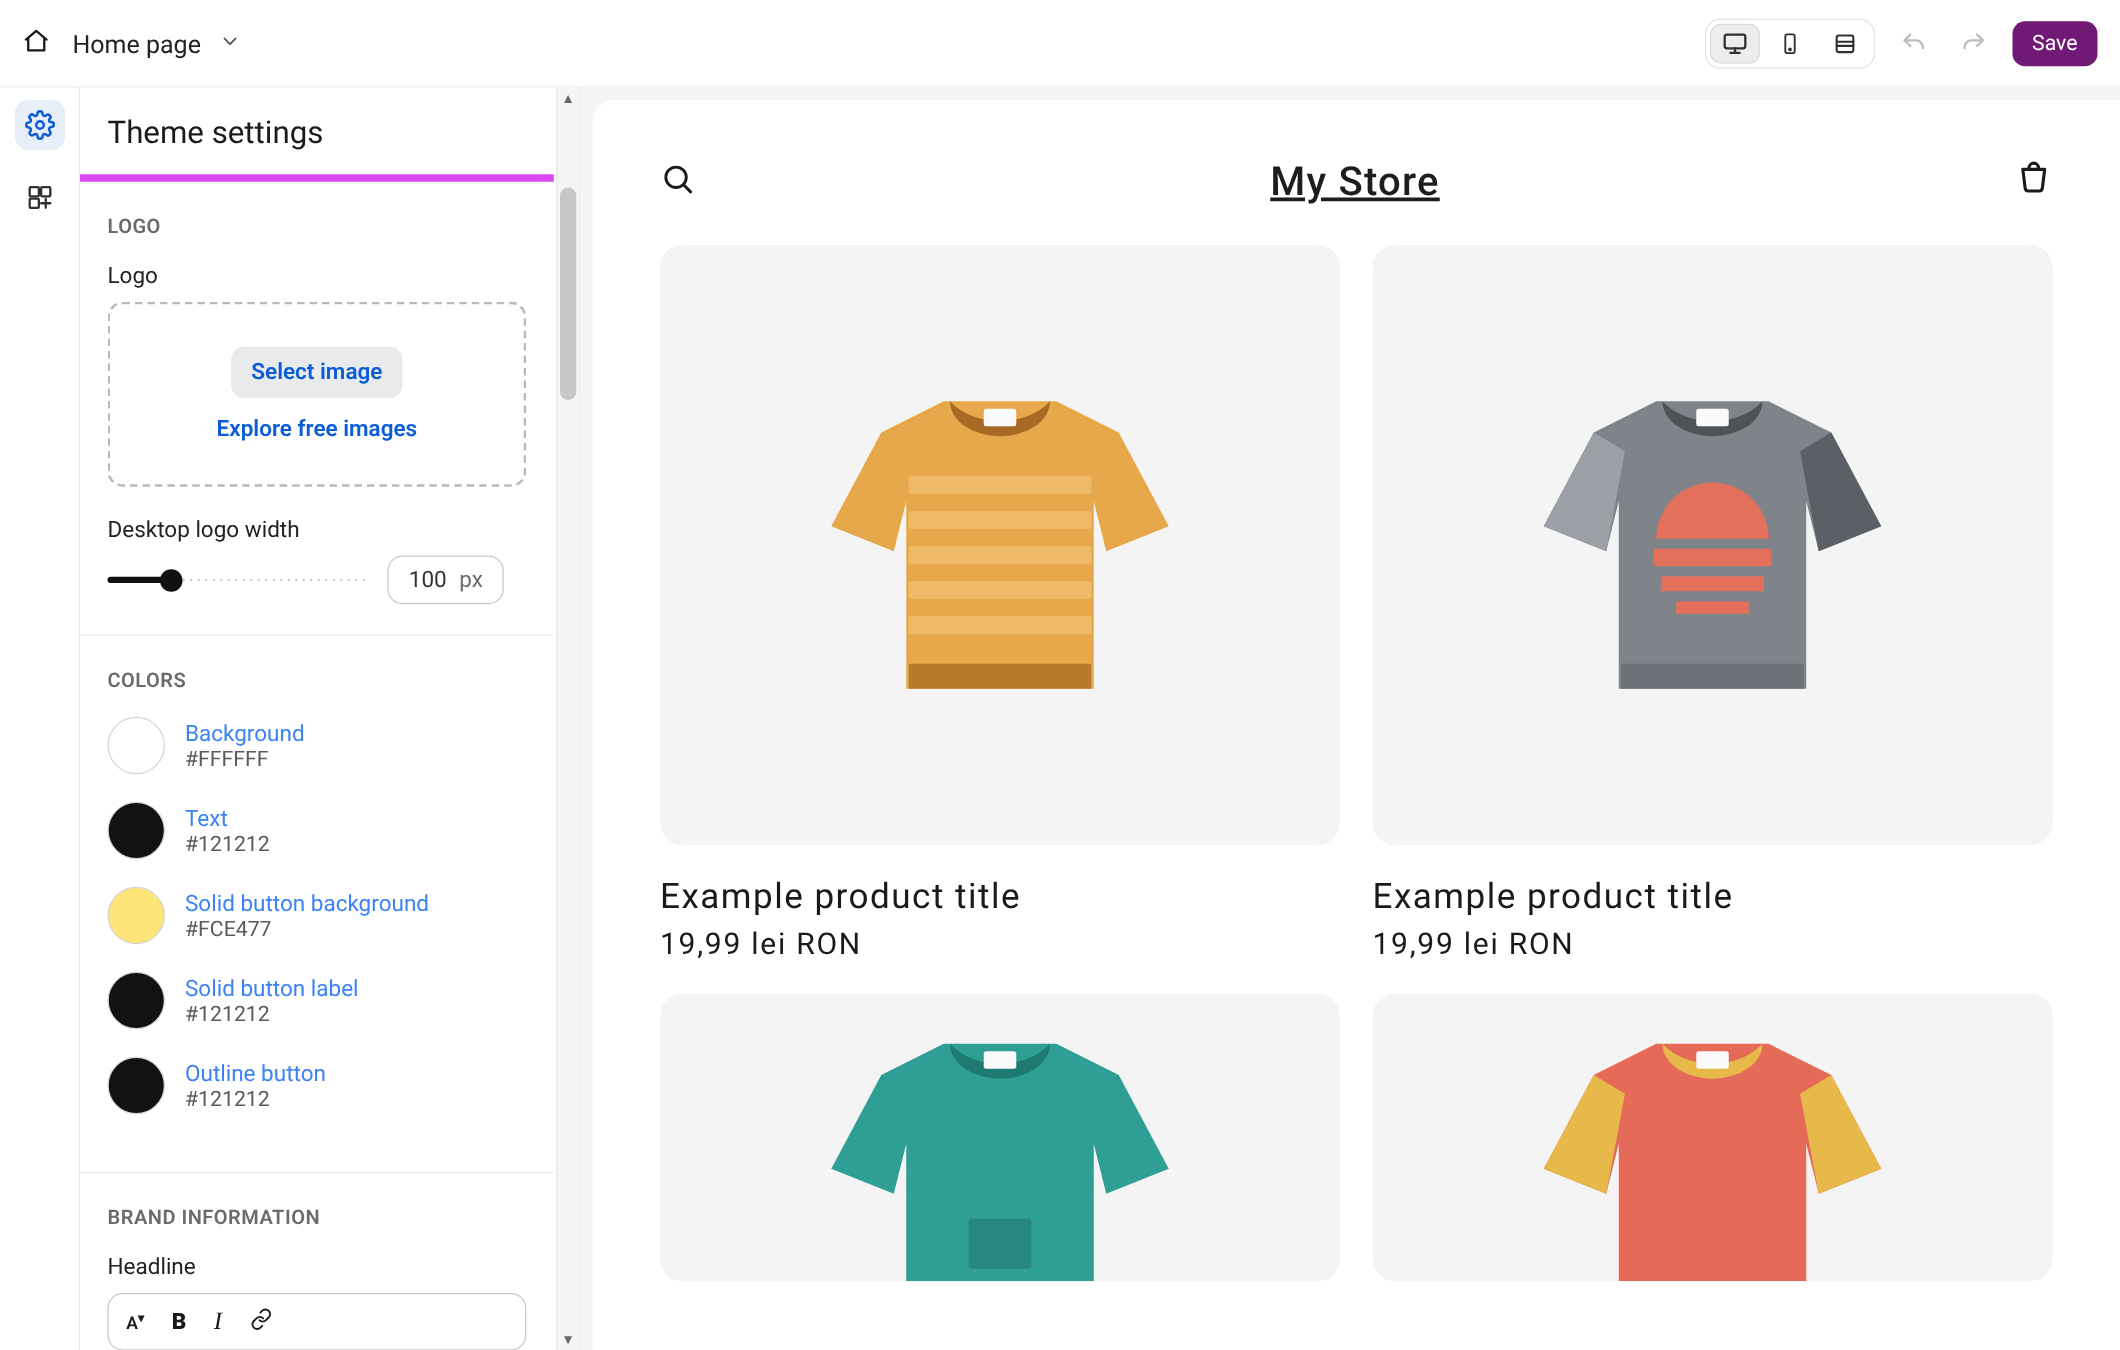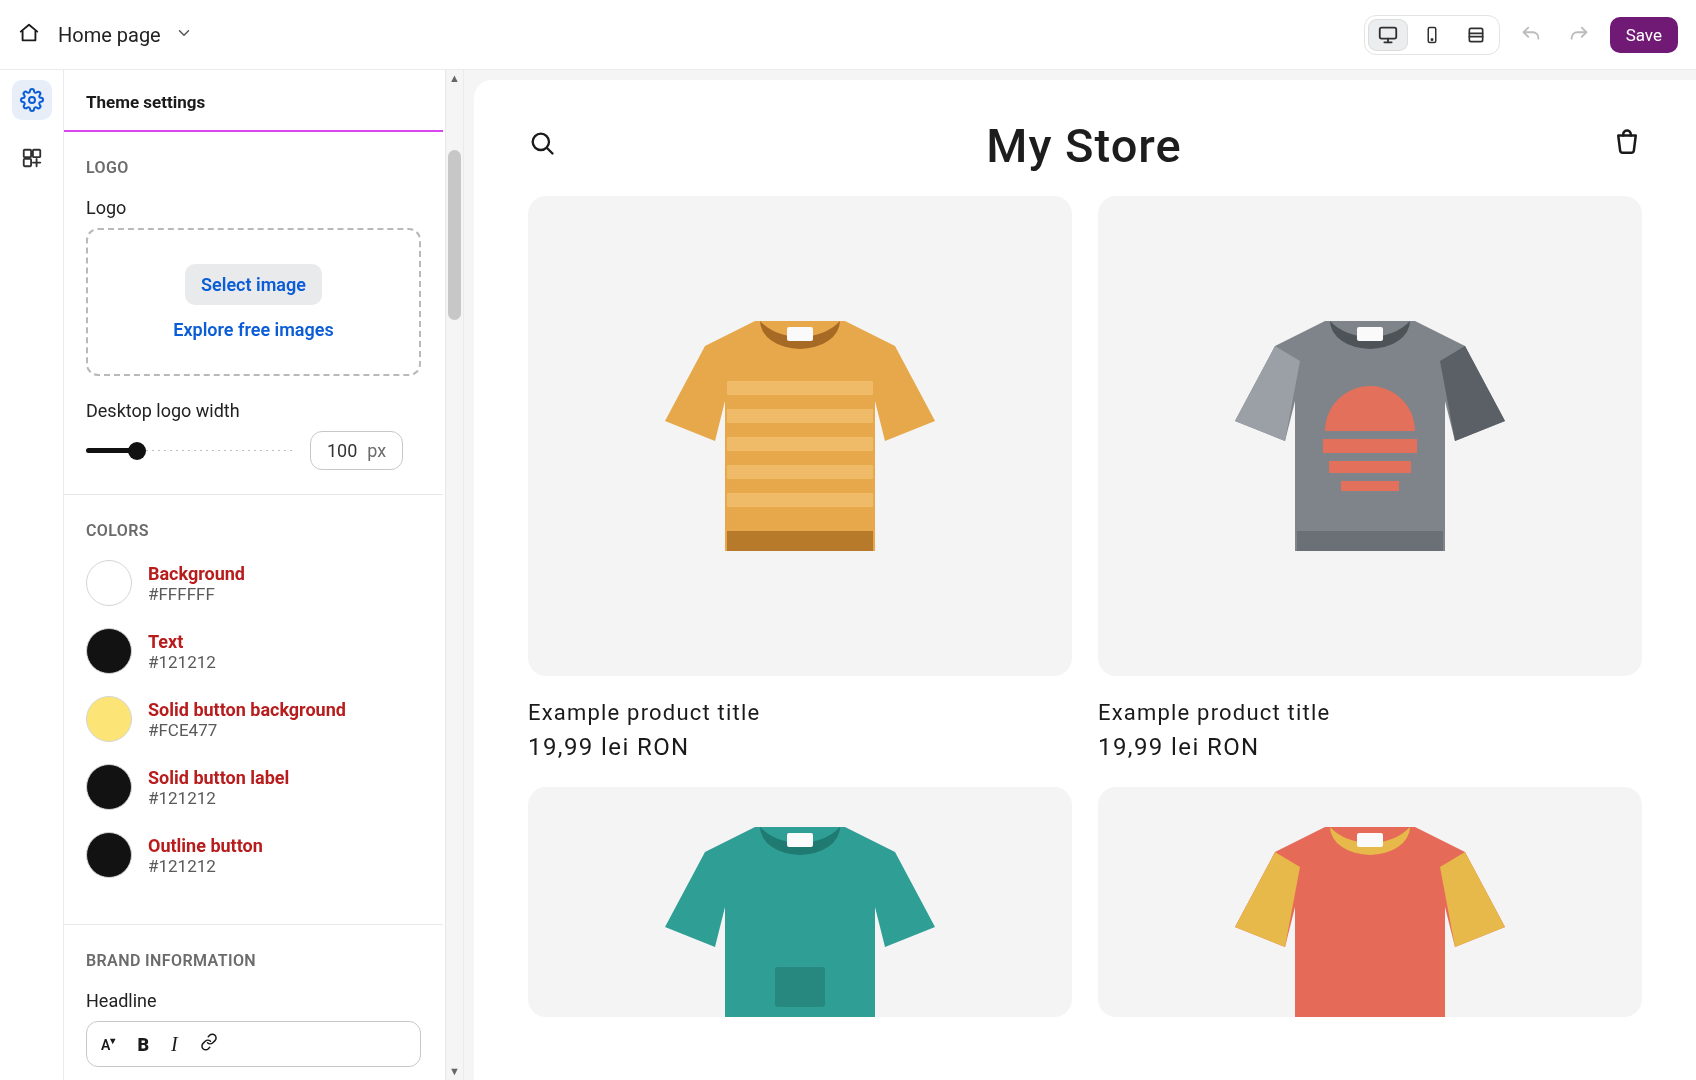--- a/index.html
+++ b/index.html
@@ -100,23 +100,23 @@
     background: #c7c7c7; border-radius: 8px;
   }
   .fake-scrollbar .arrow {
     position:absolute; left:0; right:0; text-align:center;
     font-size:11px; color:#666;
   }
   .fake-scrollbar .arrow.up { top:2px; }
   .fake-scrollbar .arrow.down { bottom:2px; }
 
   .panel-title {
-    font-size: 17px; font-weight: 700;
+    font-size: 25px; font-weight: 400;
     padding: 22px 22px 18px;
-    border-bottom: 2px solid #d946ef;
+    border-bottom: 6px solid #d946ef;
   }
   .section-group + .section-group { border-top: 1px solid #e8e8e8; }
   .section-group { padding: 26px 22px 24px; }
   .section-heading {
     font-size: 16px; font-weight: 600; color: #6b6b6b;
     text-transform: uppercase; letter-spacing: .4px; margin-bottom: 20px;
   }
   .field-label { font-size: 18px; color: #222; margin-bottom: 10px; }
   .dropzone {
     border: 2px dashed #b9b9b9; border-radius: 12px;
@@ -155,49 +155,50 @@
   }
 
   .color-row {
     display:flex; align-items:center; gap:16px; margin-bottom: 22px;
     cursor:pointer;
   }
   .color-swatch {
     width: 46px; height: 46px; border-radius: 50%;
     border: 1px solid #d4d4d4;
   }
-  .color-label { font-size:18px; font-weight:700; color:#b91c1c; }
+  .color-label { font-size:18px; font-weight:400; color:#3b82f6; }
   .color-hex { font-size:17px; color:#5a5a5a; }
 
   
   .preview-wrap {
     flex:1; background:#f5f5f5; padding: 10px 0 0 10px;
   }
   .preview {
     background:#fff; border-radius:18px 0 0 0; height:100%;
     padding: 20px 54px 0;
     overflow:hidden;
   }
   .store-header {
     display:flex; align-items:center; justify-content:space-between;
     height: 90px;
   }
   .store-title {
-    font-size: 47px; font-weight:500; letter-spacing:1px; color:#1d1d1d;
+    font-size: 32px; font-weight:500; letter-spacing:1px; color:#1d1d1d;
     margin: 0 auto;
+    text-decoration: underline;
   }
   .grid {
     display:grid; grid-template-columns: 1fr 1fr; gap: 26px;
     margin-top: 6px;
   }
   .card-img {
     background:#f4f4f4; border-radius:18px; height: 480px;
     display:flex;align-items:center;justify-content:center;
   }
-  .product-title { font-size:22px; letter-spacing:1.2px; color:#1a1a1a; margin-top:24px; }
+  .product-title { font-size:28px; letter-spacing:1.2px; color:#1a1a1a; margin-top:24px; }
   .product-price { font-size:24px; letter-spacing:1.4px; color:#1a1a1a; margin-top:8px;}
   .card-img-sm { background:#f4f4f4; border-radius:18px; height: 230px;
     display:flex;align-items:flex-end;justify-content:center;overflow:hidden;}
 </style>
 </head>
 <body>
 
 <div class="topbar">
 
   <div class="topbar-center">

